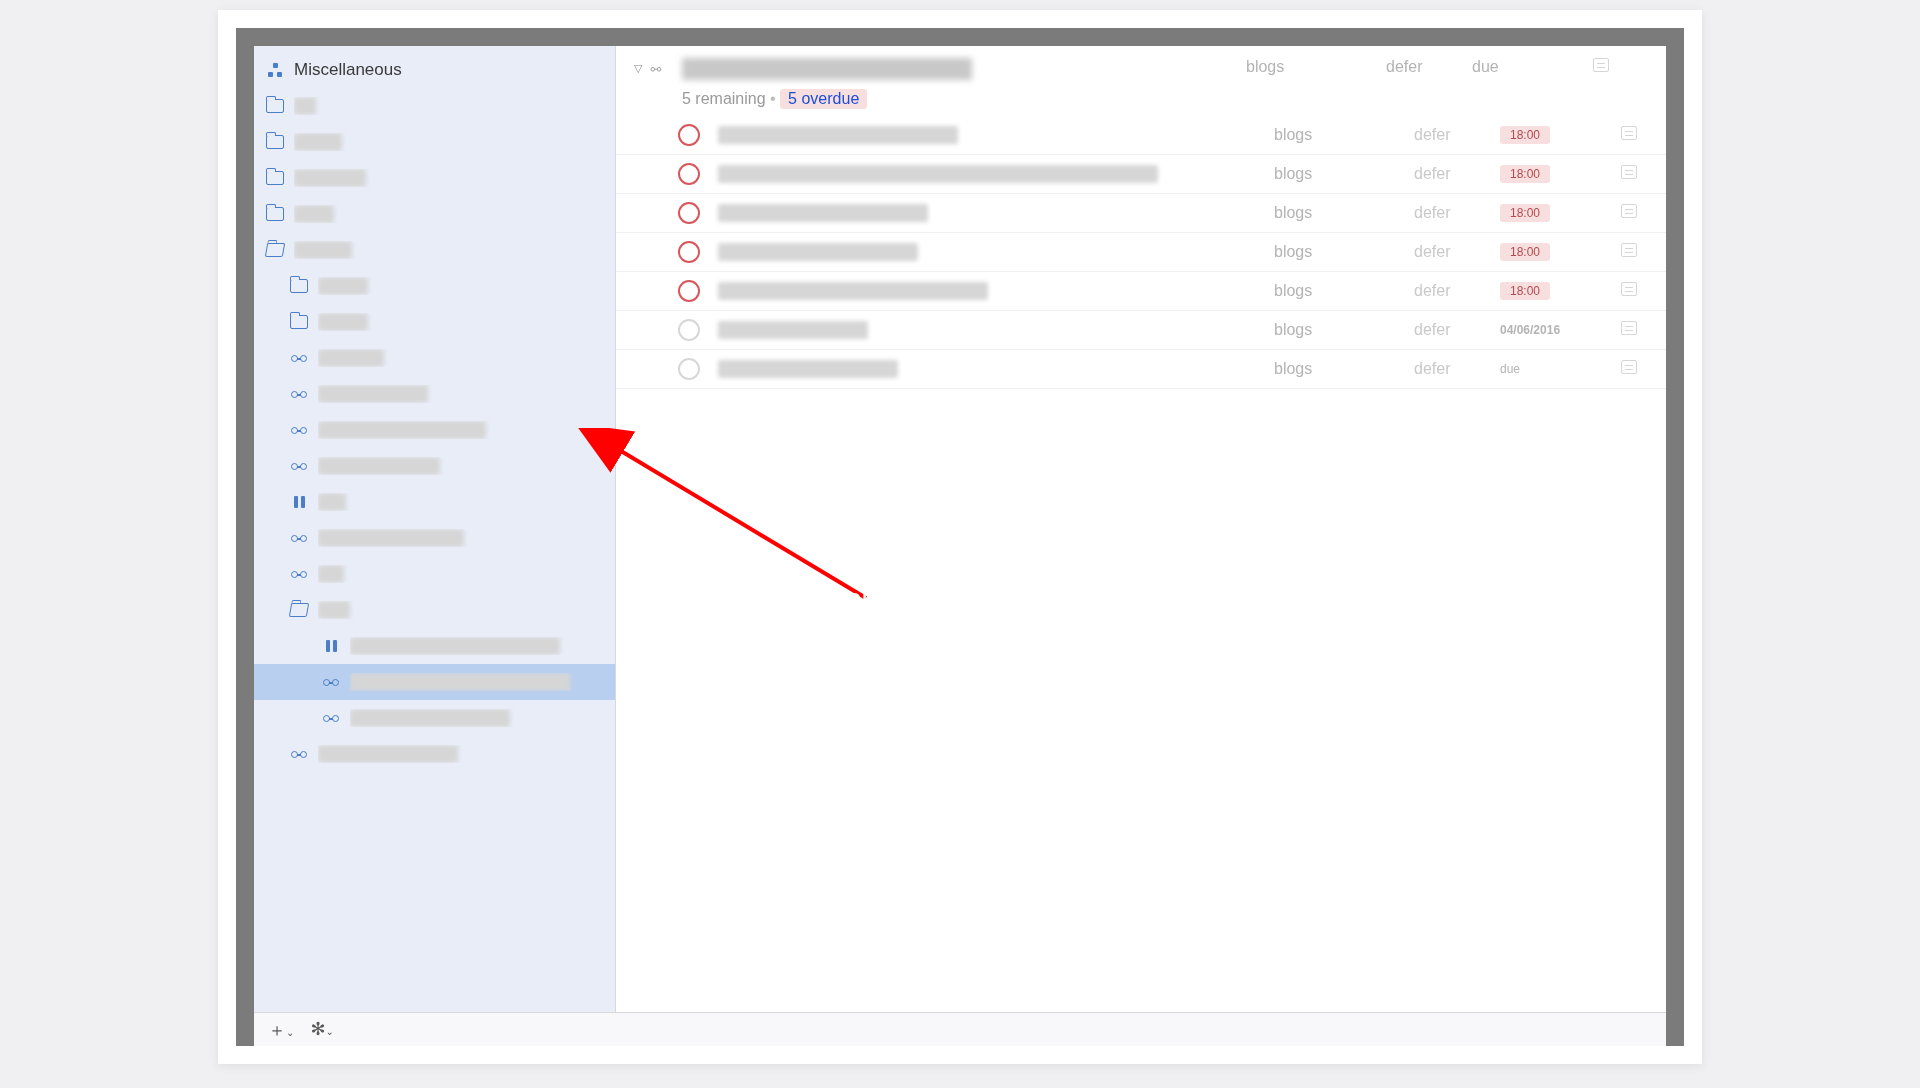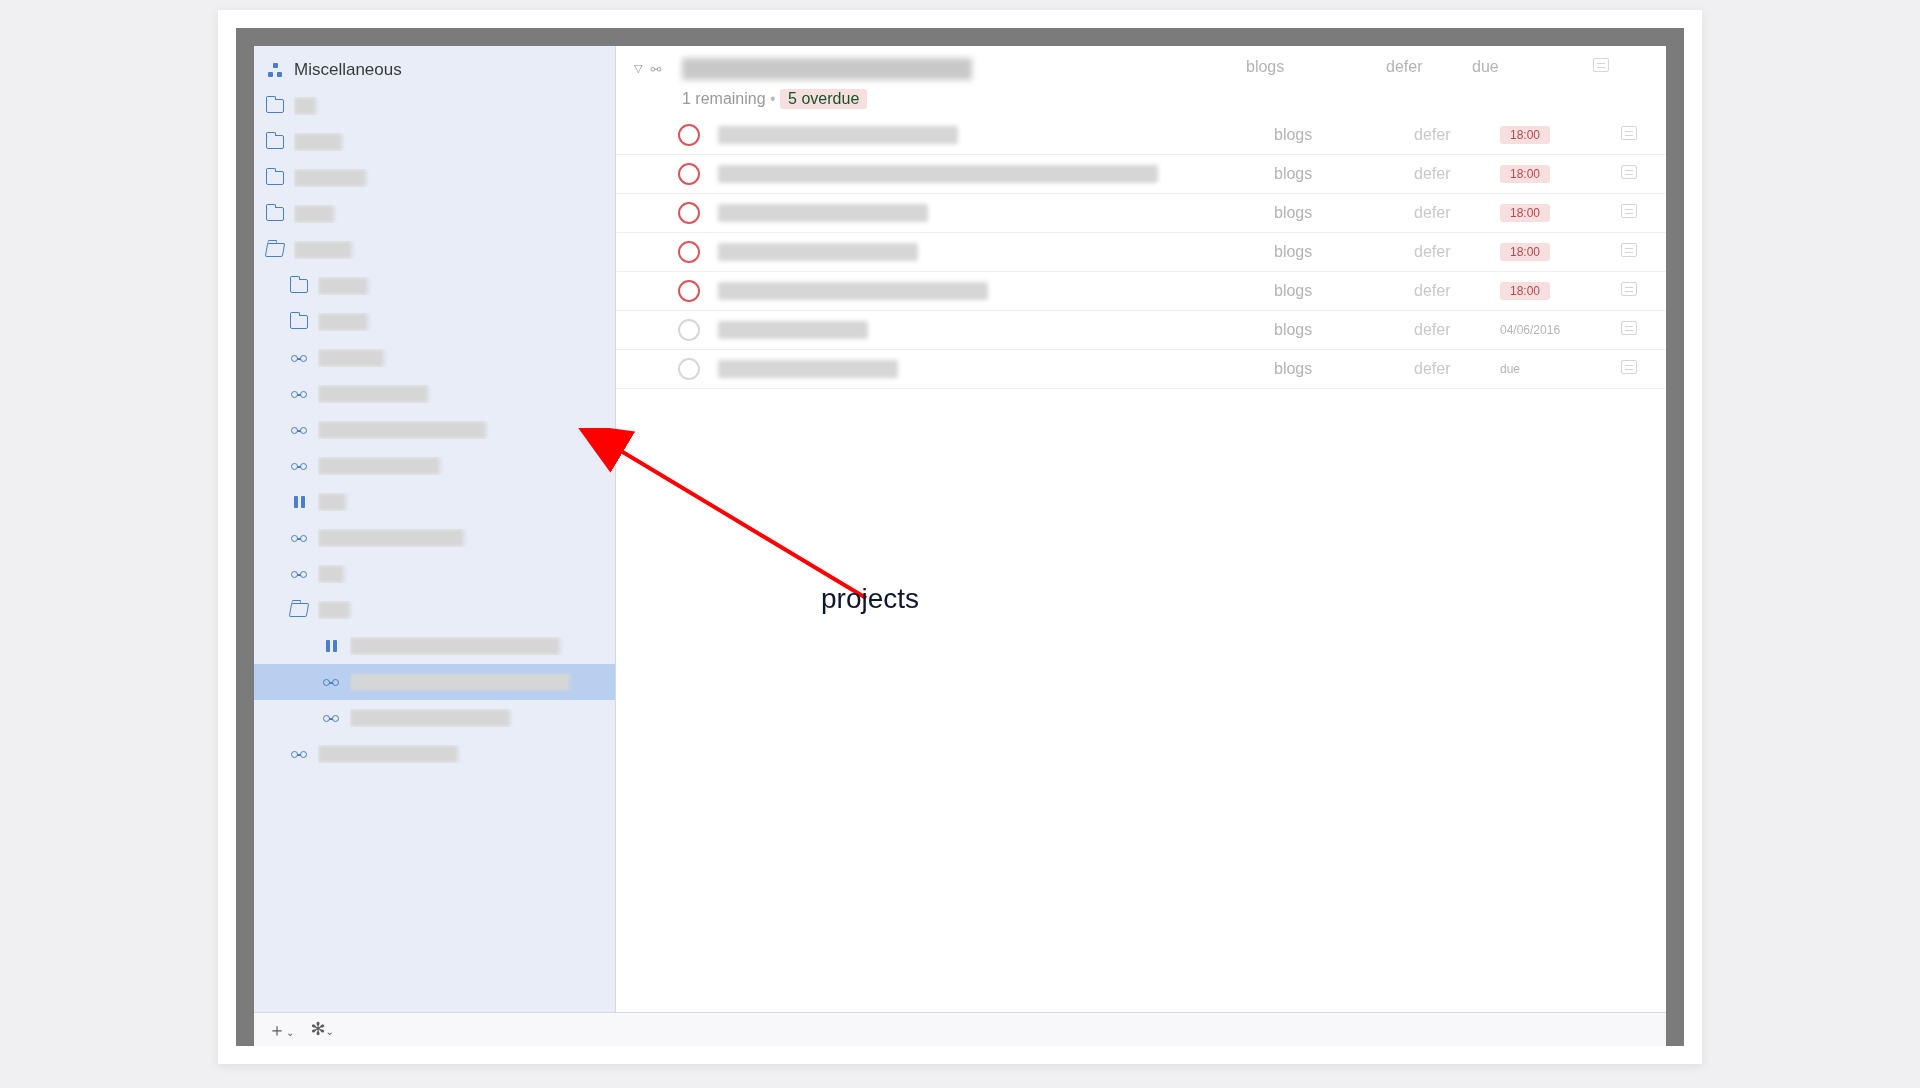--- a/index.html
+++ b/index.html
@@ -185,21 +185,21 @@
   background: #c8c8c8;
 }
 .proj-sub {
   font-size: 16px;
   color: #9a9a9a;
   padding: 6px 0 8px 66px;
 }
 .proj-sub .dot { color: #bdbdbd; }
 .overdue-badge {
   background: #f7dedf;
-  color: #14532d;
+  color: #1d4ed8;
   padding: 1px 8px 2px;
   border-radius: 3px;
 }
 .columns-header {
   display: flex;
   font-size: 16px;
   color: #b4b4b4;
   padding-right: 24px;
 }
 .col-context { width: 140px; }
@@ -281,21 +281,21 @@
 .annot {
   position: absolute;
   pointer-events: none;
 }
 .annot-label {
   position: absolute;
   left: 585px;
   top: 555px;
   font-family: Arial, sans-serif;
   font-size: 28px;
-  color: #0f172a;
+  color: #ffffff;
 }
 .annot-arrow {
   position: absolute;
   left: 340px;
   top: 400px;
 }
 .tri-down { font-size: 11px; color: #8a8a8a; }
 .link-icon { font-size: 13px; color: #a0a0a0; }
 </style>
 </head>
@@ -507,21 +507,21 @@
             <div class="proj-title-blur"></div>
           </div>
           <div class="columns-header">
             <div class="col-context">blogs</div>
             <div class="col-defer">defer</div>
             <div class="col-due">due</div>
             <div class="col-note"><span class="note-glyph"></span></div>
           </div>
         </div>
         <div class="proj-sub">
-          <span>1 remaining</span>
+          <span>5 remaining</span>
           <span class="dot"> • </span>
           <span class="overdue-badge">5 overdue</span>
         </div>
 
         <div class="task-list" id="task-list">
               <div class="task-row">
                 <span class="task-check overdue"></span>
                 <span class="task-title">
                   <div class="blur" style="width: 240px;"></div>
                 </span>
@@ -570,21 +570,21 @@
                 <span class="task-due"><span class="due-pill">18:00</span></span>
                 <span class="task-note"><span class="note-glyph"></span></span>
               </div>
               <div class="task-row">
                 <span class="task-check normal"></span>
                 <span class="task-title">
                   <div class="blur" style="width: 150px;"></div>
                 </span>
                 <span class="task-context">blogs</span>
                 <span class="task-defer">defer</span>
-                <span class="task-due" style="color: rgb(180, 180, 180);">04/06/2016</span>
+                <span class="task-due" style="color: rgb(180, 180, 180); font-weight: bold;">04/06/2016</span>
                 <span class="task-note"><span class="note-glyph"></span></span>
               </div>
               <div class="task-row">
                 <span class="task-check normal"></span>
                 <span class="task-title">
                   <div class="blur" style="width: 180px;"></div>
                 </span>
                 <span class="task-context">blogs</span>
                 <span class="task-defer">defer</span>
                 <span class="task-due" style="color: rgb(180, 180, 180);">due</span>

